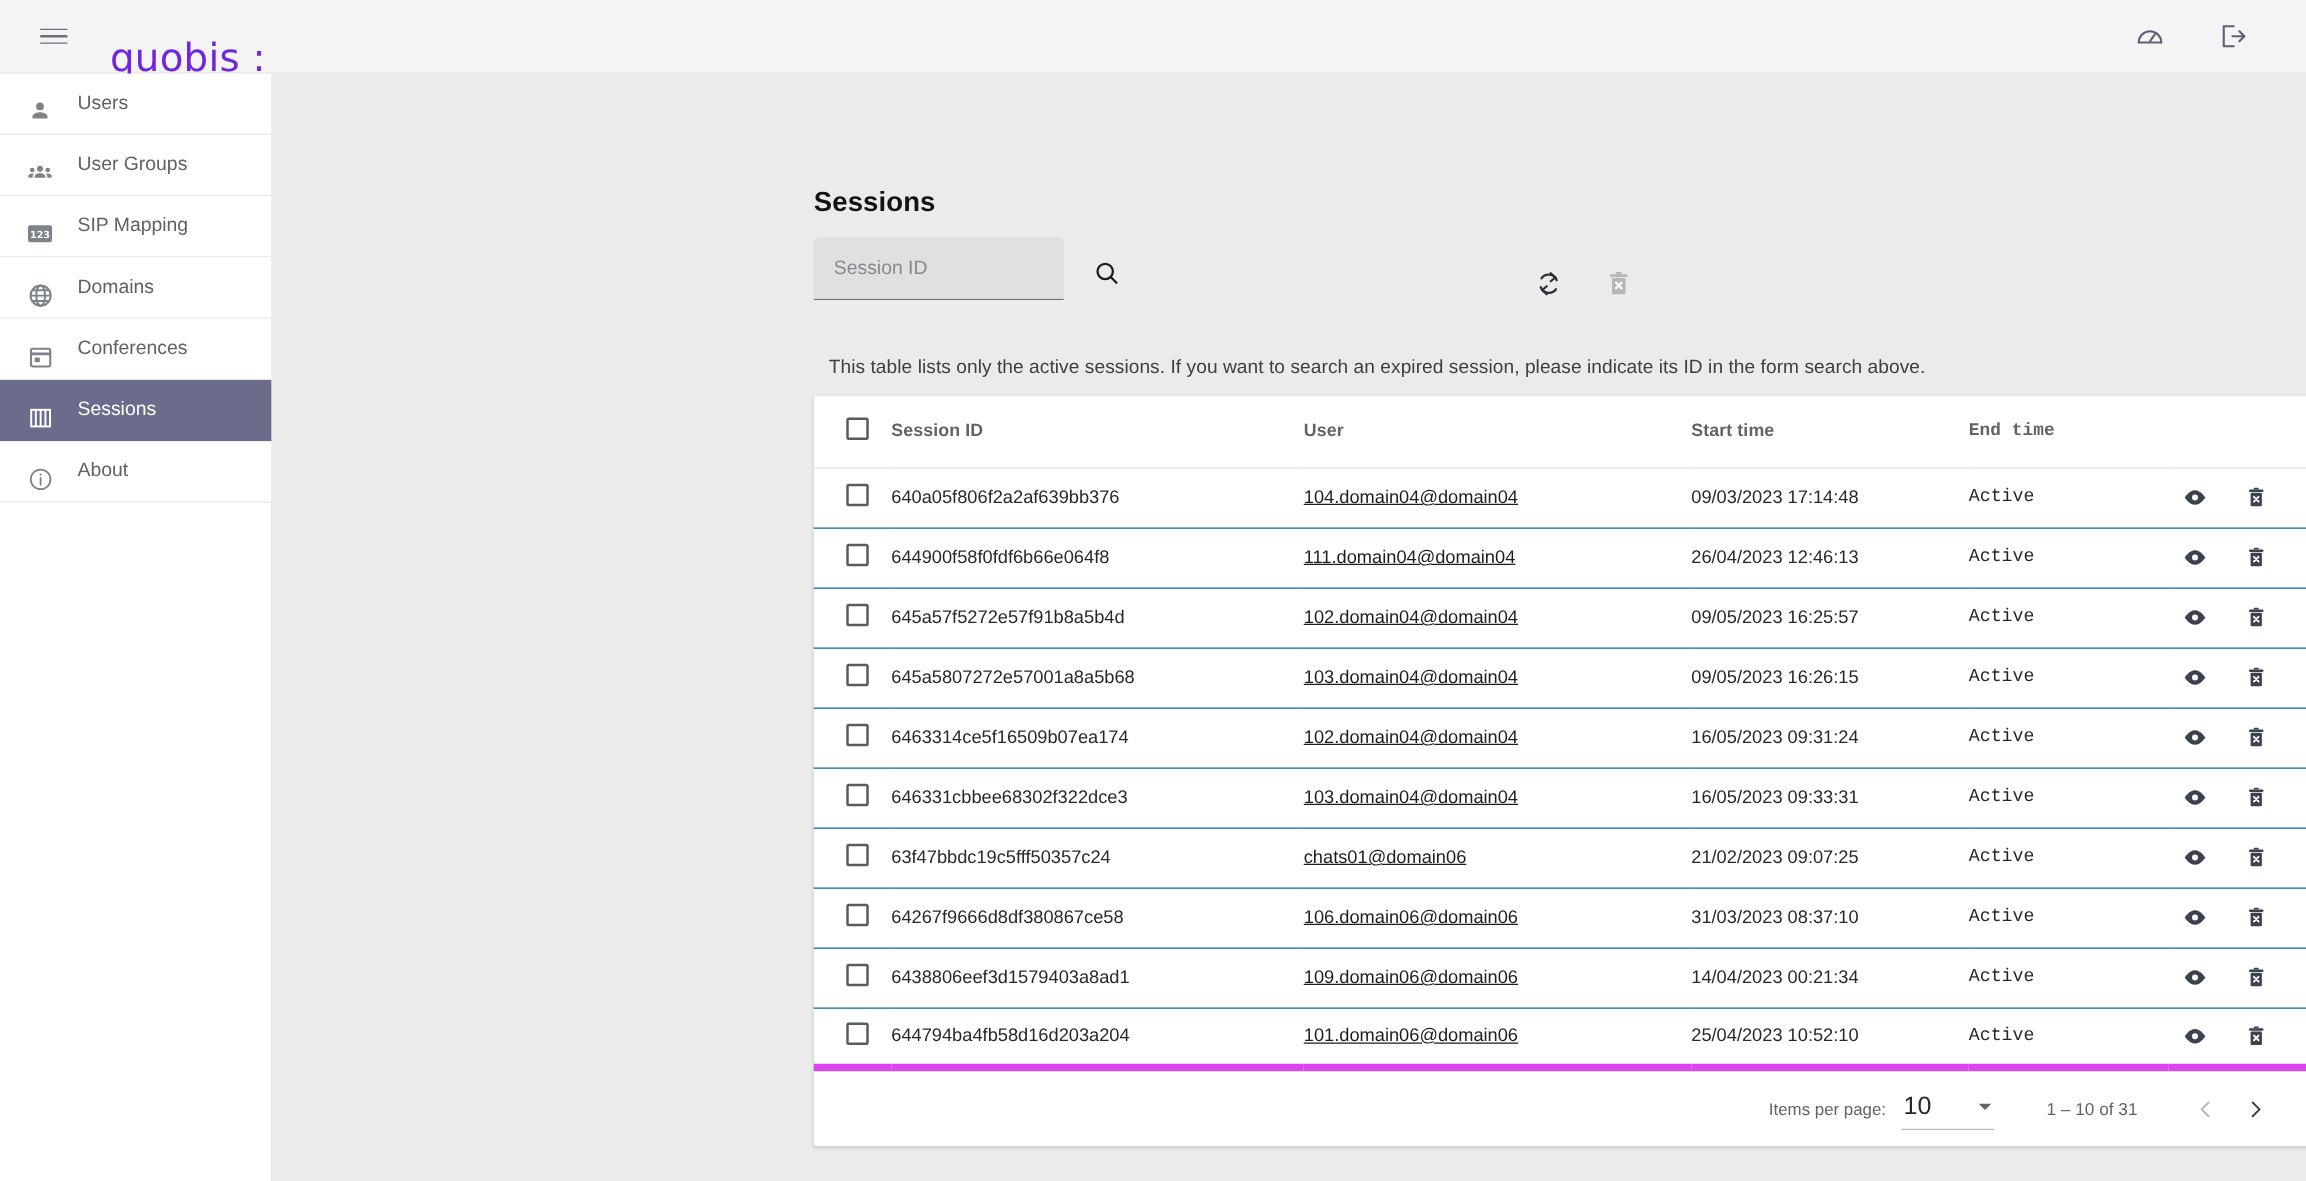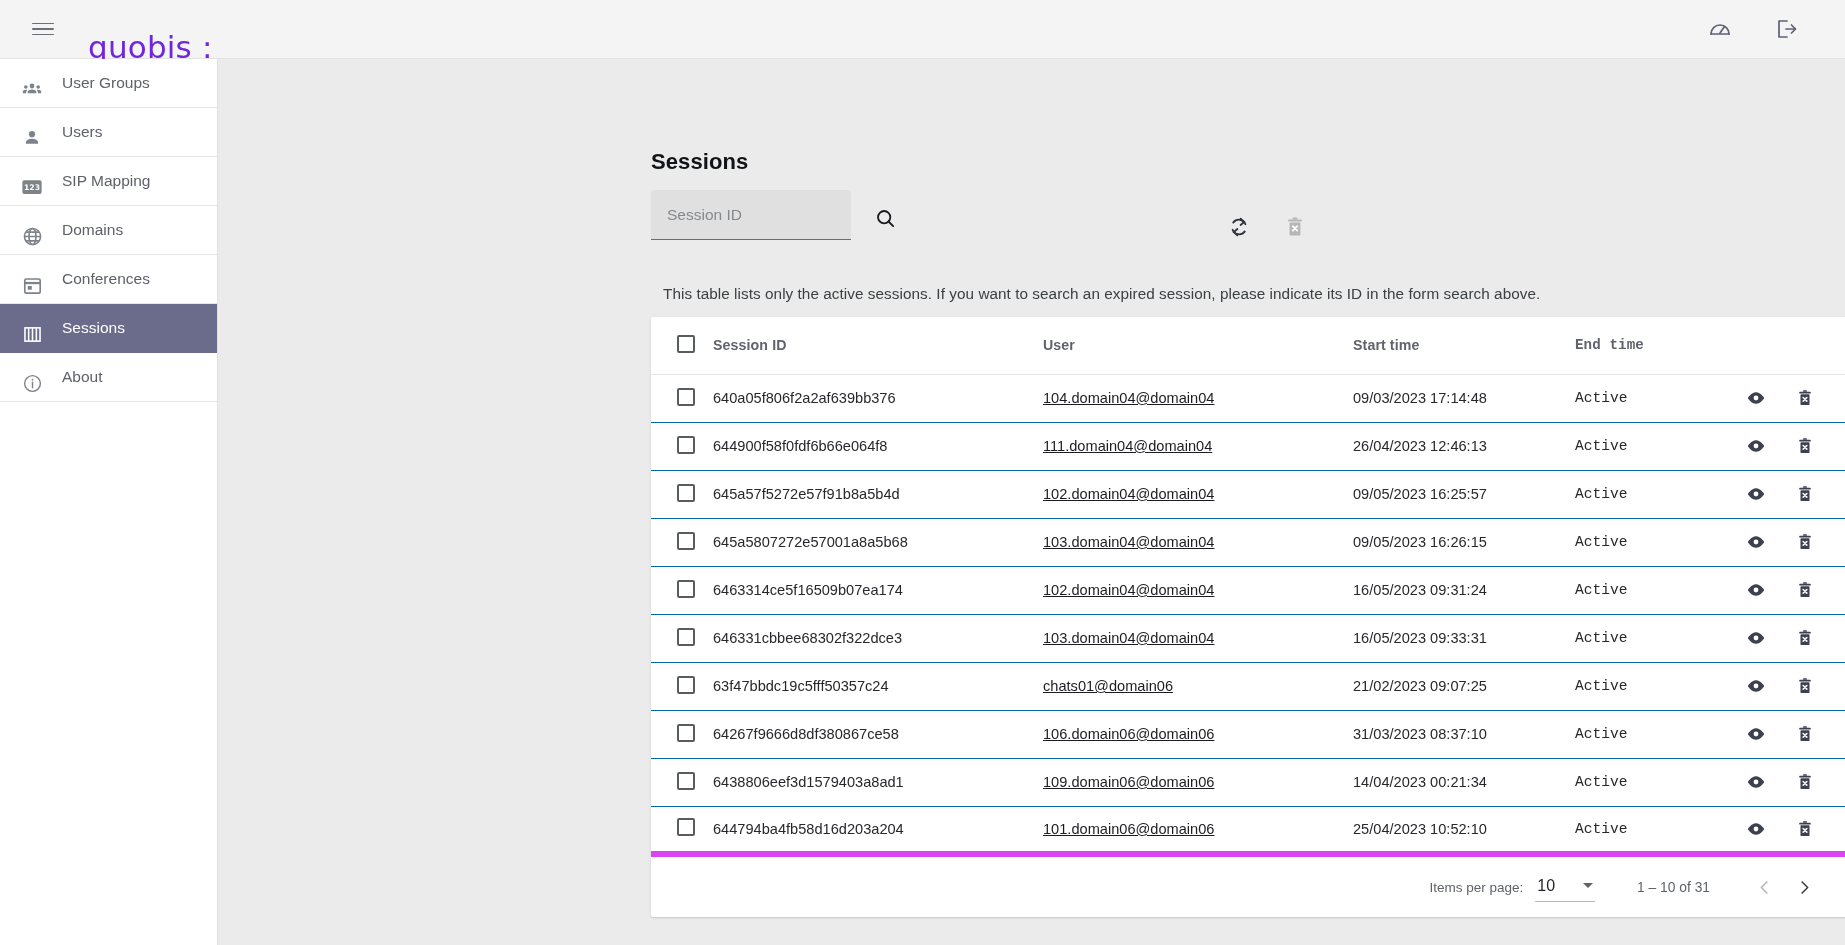--- a/index.html
+++ b/index.html
@@ -122,23 +122,23 @@
   .row-actions { display: flex; align-items: center; gap: 27px; justify-content: flex-end; padding-right: 34px; }
   .row-actions .ra { width: 22px; height: 22px; display: flex; align-items: center; justify-content: center; cursor: pointer; color: #3c4150; }
 
   
   .paginator {
     height: 60px; display: flex; align-items: center; justify-content: flex-end;
     padding-right: 26px; gap: 0; font-size: 13.5px; color: #5f6368;
   }
   .ipp-label { margin-right: 12px; }
   .ipp-select {
-    display: flex; align-items: center; gap: 28px;
+    display: flex; align-items: center; gap: 38px;
     border-bottom: 1px solid #b9b9b9; padding: 4px 2px 6px 2px;
-    min-width: 54px; cursor: pointer; color: #26282c; font-size: 16px;
+    min-width: 54px; cursor: pointer; color: #26282c; font-size: 20px;
   }
   .caret { width: 0; height: 0; border-left: 5px solid transparent; border-right: 5px solid transparent; border-top: 5px solid #5f6368; }
   .range { margin-left: 42px; margin-right: 34px; font-size: 13.8px; color: #5f6368; }
   .pg-btn { width: 40px; height: 40px; display: flex; align-items: center; justify-content: center; cursor: pointer; }
   .pg-btn.disabled { opacity: .38; cursor: default; }
   svg { display: block; }
 </style>
 </head>
 <body>
 
@@ -169,40 +169,40 @@
       </div>
     </div>
   </div>
 
   <div class="body">
 
     <nav class="sidebar">
 
       <div class="side-item">
         <span class="side-ico">
+          <svg width="20" height="20" viewBox="0 0 24 24" fill="currentColor">
+            <circle cx="12" cy="7.4" r="3.7"></circle>
+            <path d="M12 13c-4.2 0-7.3 2.1-7.3 4.3V19h14.6v-1.7C19.3 15.1 16.2 13 12 13z"></path>
+          </svg>
+        </span>
+        <span>Users</span>
+      </div>
+
+      <div class="side-item">
+        <span class="side-ico">
           <svg width="22" height="20" viewBox="0 0 24 24" fill="currentColor">
             <circle cx="12" cy="8.4" r="2.9"></circle>
             <path d="M12 12.6c-3 0-5.2 1.5-5.2 3.1V17h10.4v-1.3c0-1.6-2.2-3.1-5.2-3.1z"></path>
             <circle cx="4.6" cy="9.6" r="2.2"></circle>
             <path d="M4.6 13c-2.1 0-3.7 1.1-3.7 2.2V17h4.1v-1.3c0-.9.5-1.8 1.3-2.5-.5-.1-1.1-.2-1.7-.2z"></path>
             <circle cx="19.4" cy="9.6" r="2.2"></circle>
             <path d="M19.4 13c-.6 0-1.2.1-1.7.2.8.7 1.3 1.6 1.3 2.5V17h4.1v-1.8c0-1.1-1.6-2.2-3.7-2.2z"></path>
           </svg>
         </span>
         <span>User Groups</span>
-      </div>
-
-      <div class="side-item">
-        <span class="side-ico">
-          <svg width="20" height="20" viewBox="0 0 24 24" fill="currentColor">
-            <circle cx="12" cy="7.4" r="3.7"></circle>
-            <path d="M12 13c-4.2 0-7.3 2.1-7.3 4.3V19h14.6v-1.7C19.3 15.1 16.2 13 12 13z"></path>
-          </svg>
-        </span>
-        <span>Users</span>
       </div>
 
       <div class="side-item">
         <span class="side-ico">
           <svg width="22" height="18" viewBox="0 0 24 18">
             <rect x="1.5" y="1.5" width="21" height="15" rx="2" fill="currentColor"></rect>
             <text x="12" y="12.4" font-family="DejaVu Sans, sans-serif" font-size="8.4" fill="#ffffff" text-anchor="middle" font-weight="bold">123</text>
           </svg>
         </span>
         <span>SIP Mapping</span>

